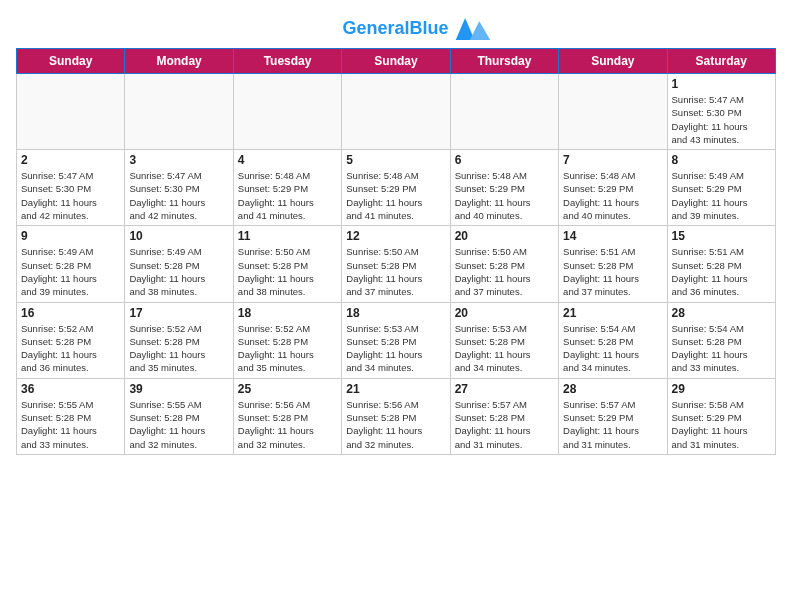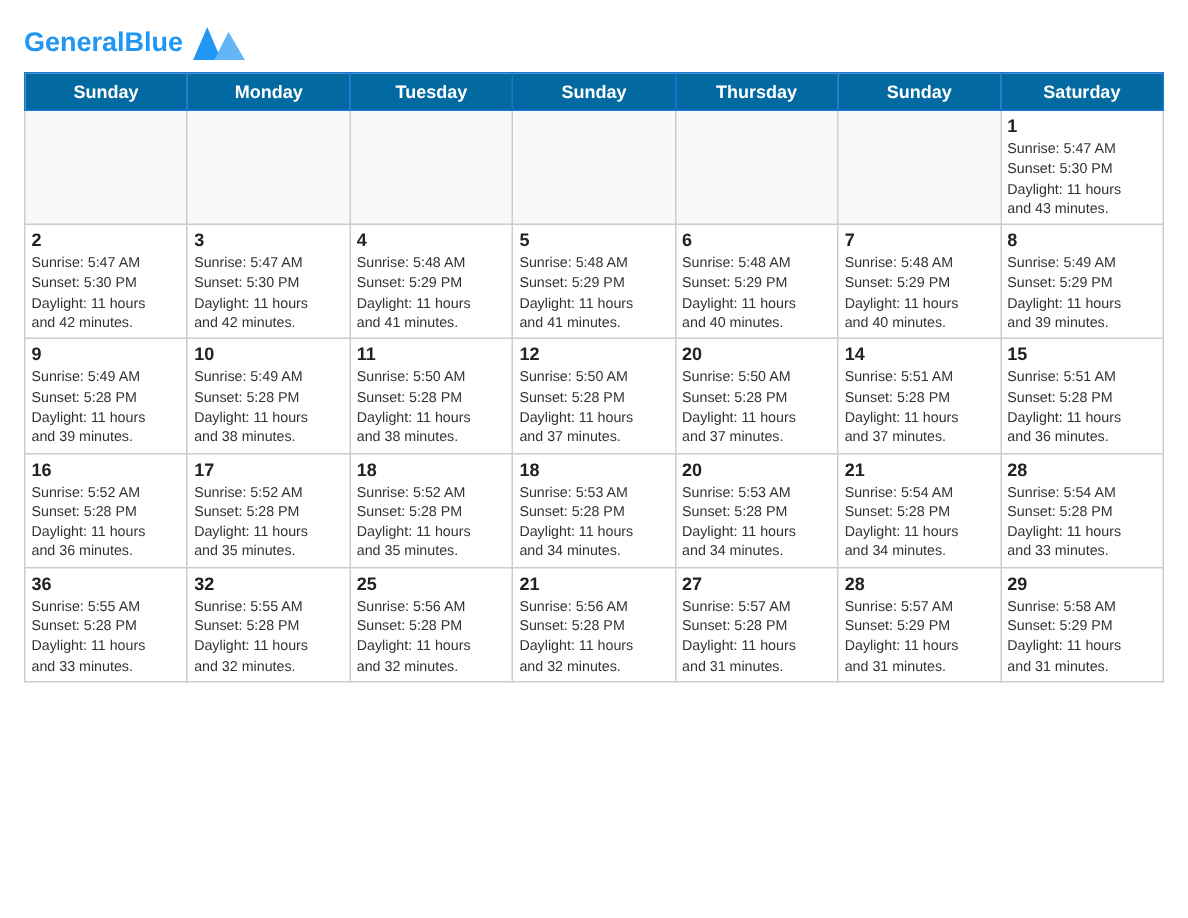--- a/index.html
+++ b/index.html
@@ -5,23 +5,24 @@
     * { box-sizing: border-box; margin: 0; padding: 0; }
     body {
       font-family: Arial, sans-serif;
       background: #fff;
       width: 792px;
       min-height: 612px;
       padding: 16px;
     }
     .header-area {
       display: flex;
-      justify-content: flex-start;
+      justify-content: center;
       align-items: flex-start;
       margin-bottom: 8px;
+      margin-left: 43px;
     }
     .logo {
       display: flex;
       flex-direction: column;
       align-items: flex-start;
     }
     .logo-text {
       font-size: 18px;
       font-weight: bold;
       color: #333;
@@ -45,21 +46,21 @@
     .location-title {
       font-size: 14px;
       color: #444;
     }
     .calendar {
       width: 100%;
       border-collapse: collapse;
       border: 1px solid #ccc;
     }
     .calendar th {
-      background-color: #0369a1;
+      background-color: #be185d;
       color: #fff;
       font-size: 12px;
       font-weight: bold;
       text-align: center;
       padding: 5px 4px;
       border: 1px solid #1976D2;
     }
     .calendar td {
       vertical-align: top;
       border: 1px solid #ccc;
@@ -293,21 +294,21 @@
       </tr>
       <tr>
         <td>
           <span class="day-number">36</span>
           <div class="day-info" style="white-space: pre-line;">Sunrise: 5:55 AM
 Sunset: 5:28 PM
 Daylight: 11 hours
 and 33 minutes.</div>
         </td>
         <td>
-          <span class="day-number">32</span>
+          <span class="day-number">39</span>
           <div class="day-info" style="white-space: pre-line;">Sunrise: 5:55 AM
 Sunset: 5:28 PM
 Daylight: 11 hours
 and 32 minutes.</div>
         </td>
         <td>
           <span class="day-number">25</span>
           <div class="day-info" style="white-space: pre-line;">Sunrise: 5:56 AM
 Sunset: 5:28 PM
 Daylight: 11 hours

